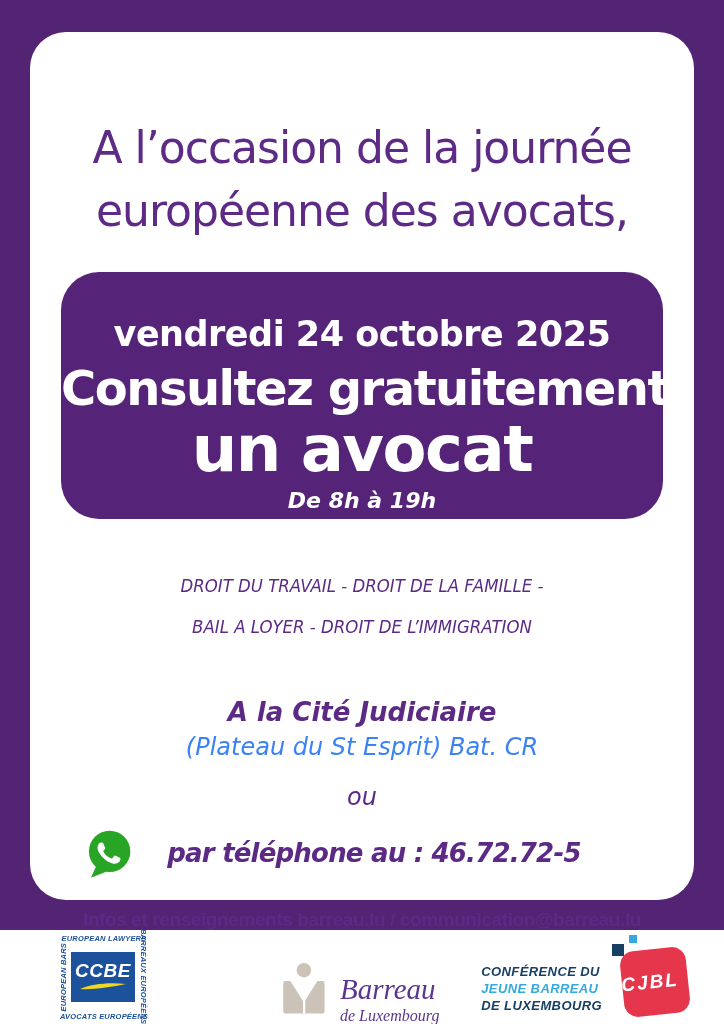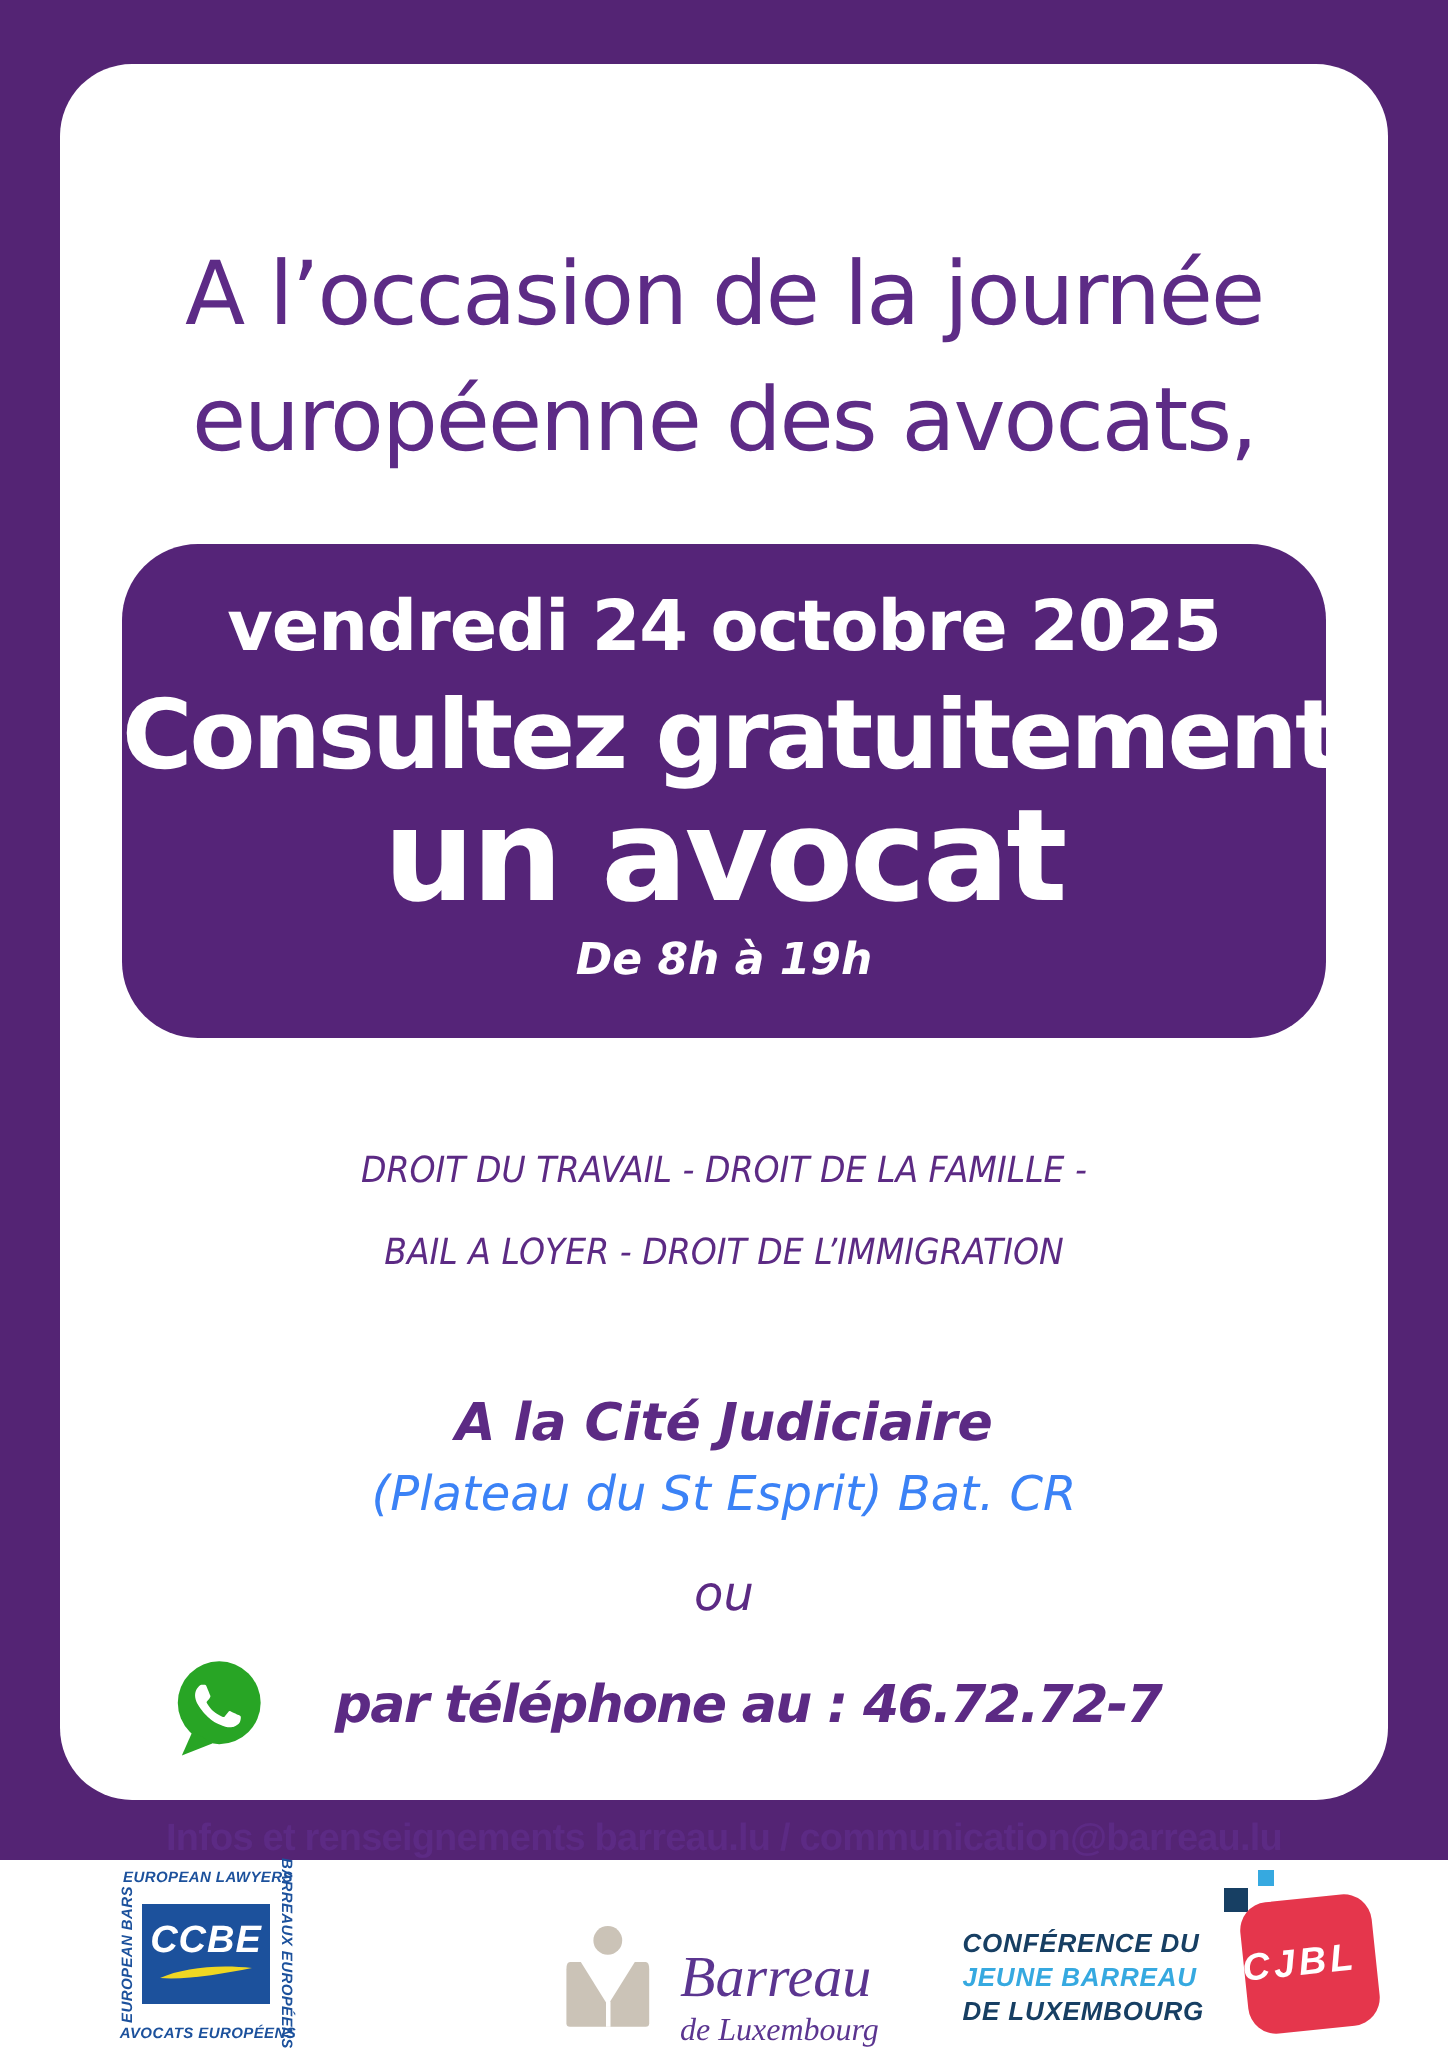--- a/index.html
+++ b/index.html
@@ -16,21 +16,21 @@
   }
   .intro{
     margin-top:84px;
     color:#5d2b86;
     font-size:44px;line-height:63px;letter-spacing:-1px;
     white-space:nowrap;
   }
   .event-box{
     margin:30px auto 0;width:602px;height:247px;box-sizing:border-box;
     background:#552478;border-radius:38px;color:#ffffff;
-    padding-top:20px;
+    padding-top:40px;
   }
   .event-date{font-size:35px;font-weight:bold;line-height:44px;letter-spacing:-0.5px;white-space:nowrap;}
   .event-headline-1{font-size:48px;font-weight:bold;line-height:64px;letter-spacing:-1.5px;white-space:nowrap;}
   .event-headline-2{font-size:64px;font-weight:bold;line-height:58px;letter-spacing:-1.5px;white-space:nowrap;}
   .event-hours{font-size:22px;font-style:italic;font-weight:bold;margin-top:10px;}
   .topics{
     margin-top:46px;color:#5c2a84;font-style:italic;
     font-size:18px;line-height:41px;
   }
   .topics .t-line{white-space:nowrap;transform:scaleX(0.92);transform-origin:50% 50%;}
@@ -121,21 +121,21 @@
   <div class="location-detail">(Plateau du St Esprit) Bat. CR</div>
 
   <div class="or-label">ou</div>
 
   <div class="phone-row">
     <svg class="wa-icon" viewBox="0 0 448 512" aria-hidden="true">
       <circle cx="230" cy="240" r="204" fill="#28a525"></circle>
       <path d="M100 378 L46 500 L196 440 Z" fill="#28a525"></path>
       <path fill="#ffffff" d="M325.1 300.5c-5.5-2.8-32.8-16.2-37.9-18-5.1-1.9-8.8-2.8-12.5 2.8-3.7 5.6-14.3 18-17.6 21.8-3.2 3.7-6.5 4.2-12 1.4-32.6-16.3-54-29.1-75.5-66-5.7-9.8 5.7-9.1 16.3-30.3 1.8-3.7.9-6.9-.5-9.7-1.4-2.8-12.5-30.1-17.1-41.2-4.5-10.8-9.1-9.3-12.5-9.5-3.2-.2-6.9-.2-10.6-.2-3.7 0-9.7 1.4-14.8 6.9-5.1 5.6-19.4 19-19.4 46.3 0 27.3 19.9 53.7 22.6 57.4 2.8 3.7 39.1 59.7 94.8 83.8 35.2 15.2 49 16.5 66.6 13.9 10.7-1.6 32.8-13.4 37.4-26.4 4.6-13 4.6-24.1 3.2-26.4-1.3-2.5-5-3.9-10.5-6.6z"></path>
     </svg>
-    <div class="phone-label">par téléphone au : 46.72.72-7</div>
+    <div class="phone-label">par téléphone au : 46.72.72-5</div>
   </div>
 
   <div class="infos">Infos et renseignements barreau.lu / communication@barreau.lu</div>
 
 </div>
 
 <div class="footer">
 
   <div class="ccbe">
     <div class="ccbe-edge ccbe-top">EUROPEAN LAWYERS</div>

